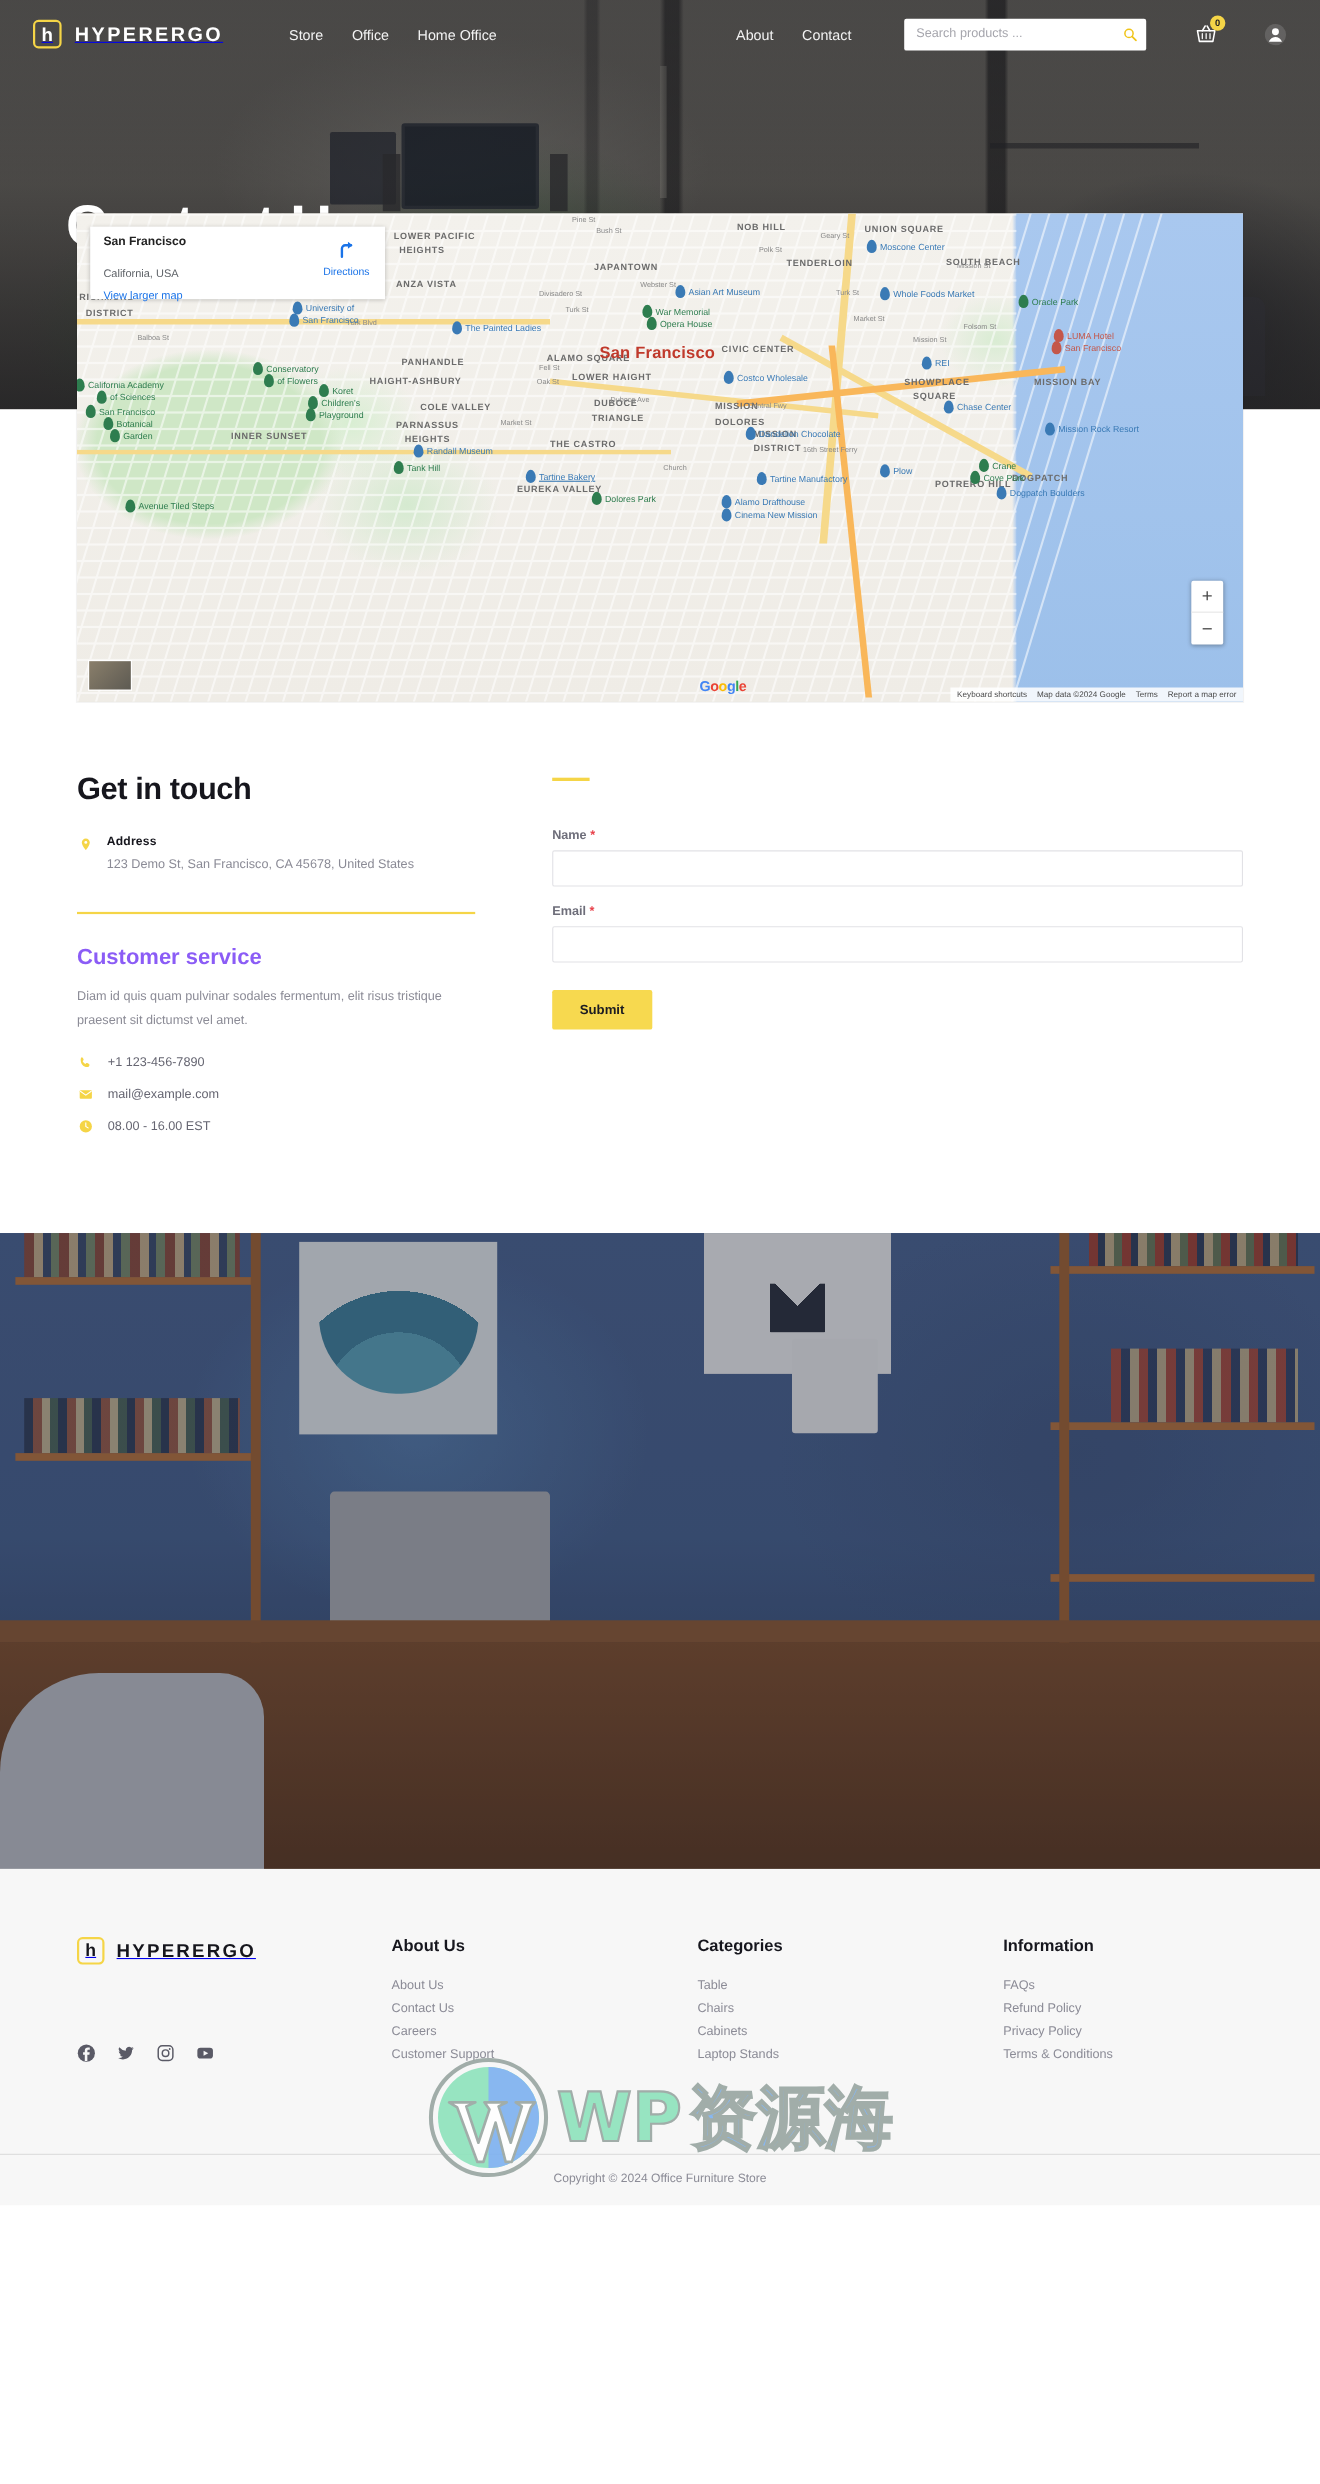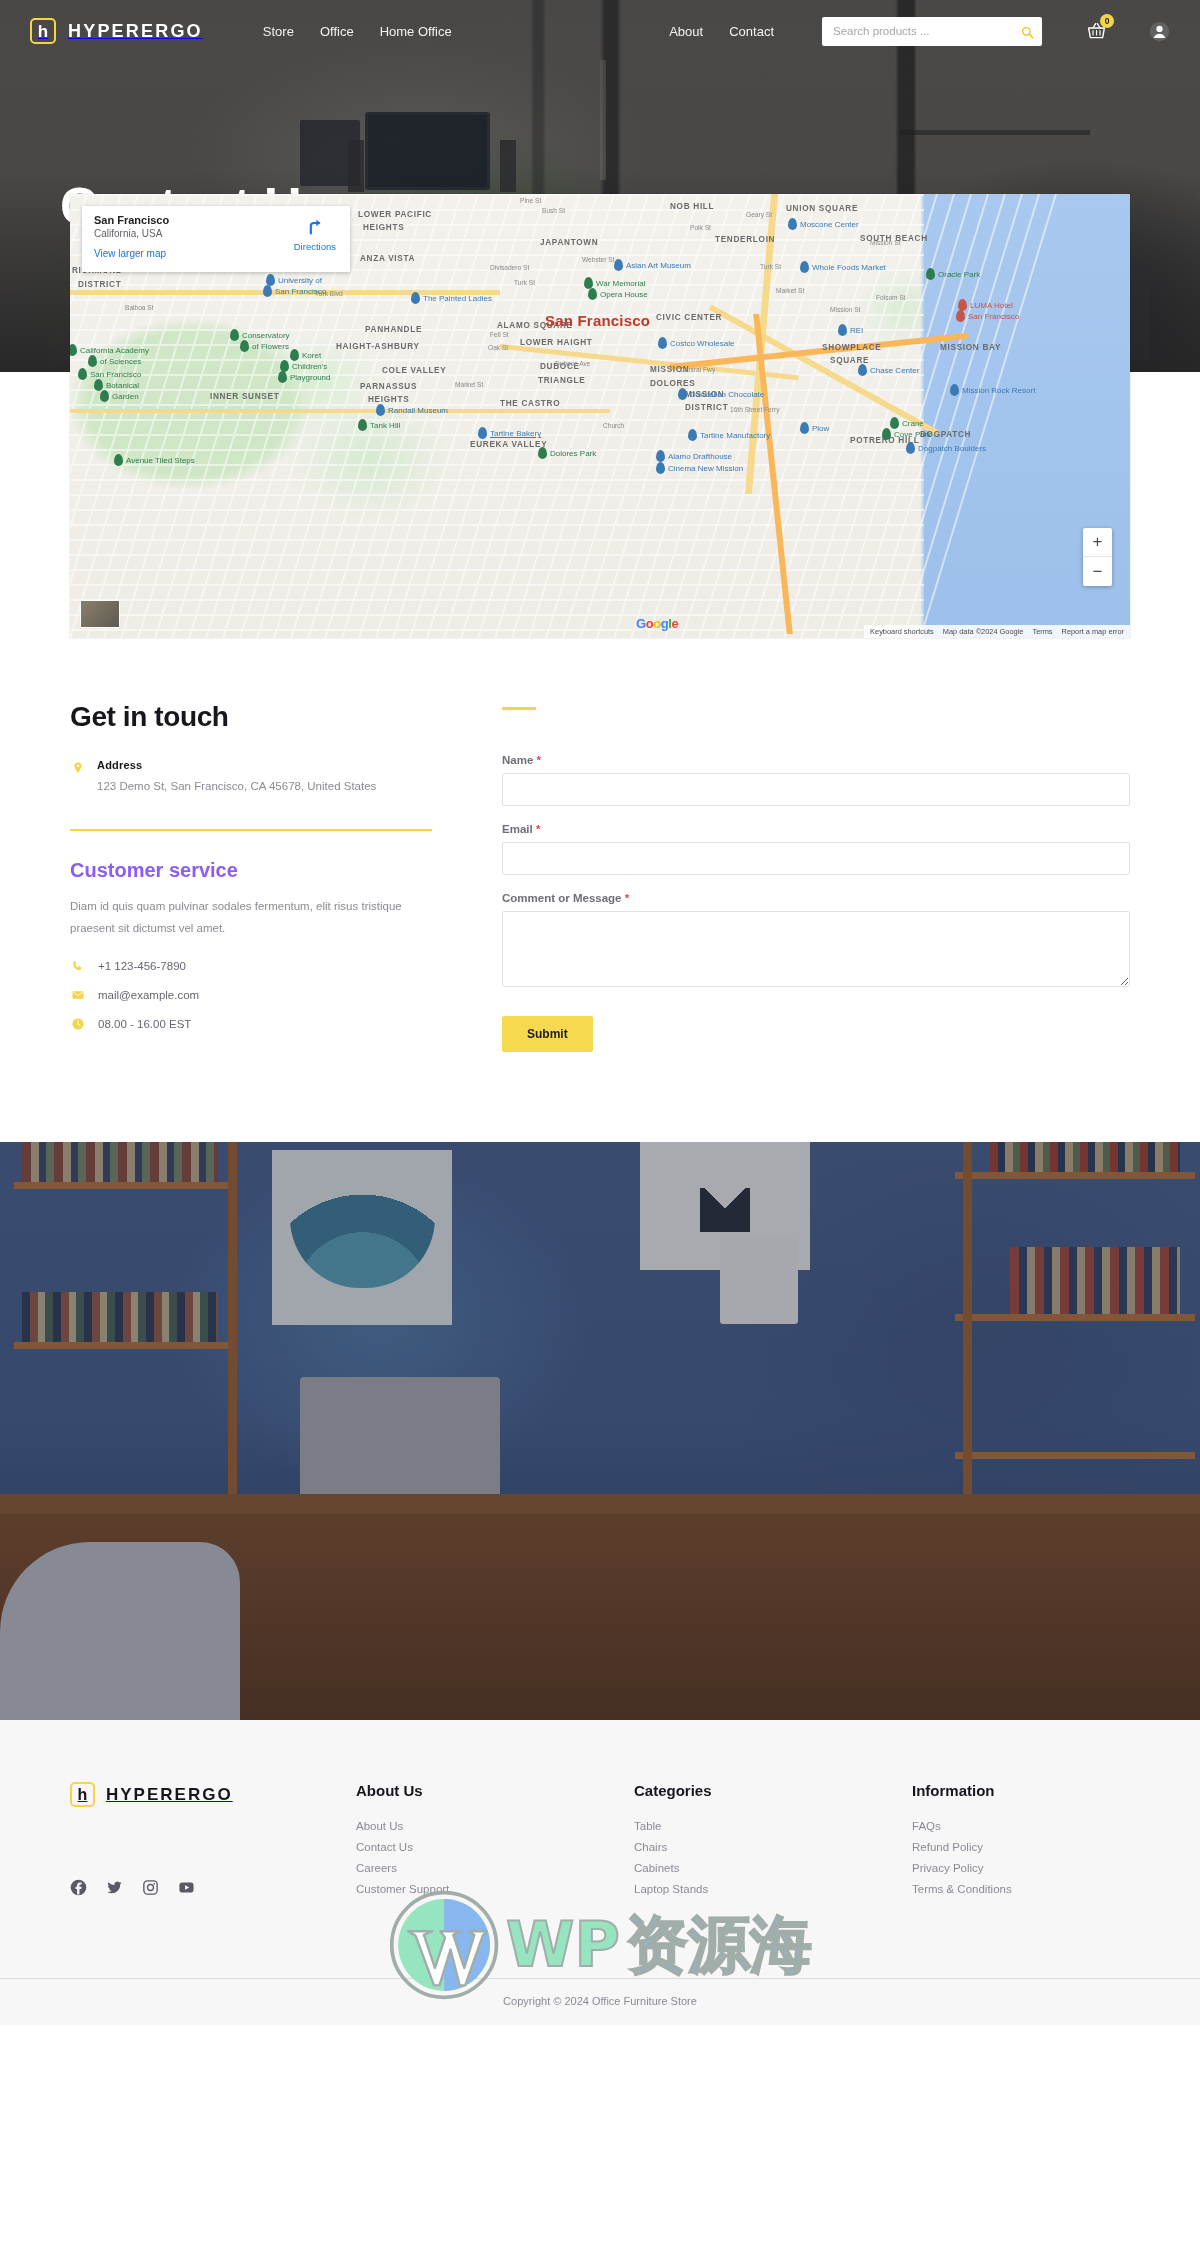--- a/index.html
+++ b/index.html
@@ -143,21 +143,21 @@
     position: absolute; width: 9px; height: 12px; border-radius: 50% 50% 50% 50%/60% 60% 40% 40%;
   }
   .pin::after{ content:""; position:absolute; left:50%; top:8px; width:0;height:0;
     border-left:3px solid transparent;border-right:3px solid transparent; transform: translateX(-50%); }
   .map-card {
     position: absolute; left: 12px; top: 12px; width: 268px; height: 66px;
     background: #fff; box-shadow: 0 1px 4px rgba(0,0,0,.25);
     padding: 8px 12px;
   }
   .mc-title { font-size: 11px; font-weight: 700; color: #222; }
-  .mc-sub { font-size: 10px; color: #5f6368; margin-top: 2px; }
+  .mc-sub { font-size: 10px; color: #5f6368; margin-top: 18px; }
   .mc-link { font-size: 10px; color: #1a73e8; margin-top: 9px; display:block; text-decoration:none; }
   .mc-dir { position: absolute; right: 14px; top: 10px; text-align: center; }
   .mc-dir-label { font-size: 9.5px; color: #1a73e8; margin-top: 1px; }
   .map-zoom {
     position: absolute; right: 18px; bottom: 52px; width: 29px;
     background: #fff; box-shadow: 0 1px 4px rgba(0,0,0,.3); border-radius: 2px;
   }
   .map-zoom div {
     height: 29px; display:flex; align-items:center; justify-content:center;
     font-size: 17px; color: #4a4a4a; cursor: pointer;
@@ -711,26 +711,20 @@
           <span>Name</span> <span class="req">*</span>
         </label>
         <input type="text" placeholder="" style="">
       </div>
       <div class="field">
         <label>
           <span>Email</span> <span class="req">*</span>
         </label>
         <input type="email" placeholder="" style="">
       </div>
-      <div class="field">
-        <label>
-          <span>Comment or Message</span> <span class="req">*</span>
-        </label>
-        <textarea placeholder="" style=""></textarea>
-      </div>
       <button type="button" class="submit-btn">Submit</button>
     </form>
   </div>
 </section>
 
 <section class="cta">
   <div class="cta-photo"></div>
   <div class="cta-deco">
     <i class="c-art"></i>
       <i class="c-art-in"></i>

